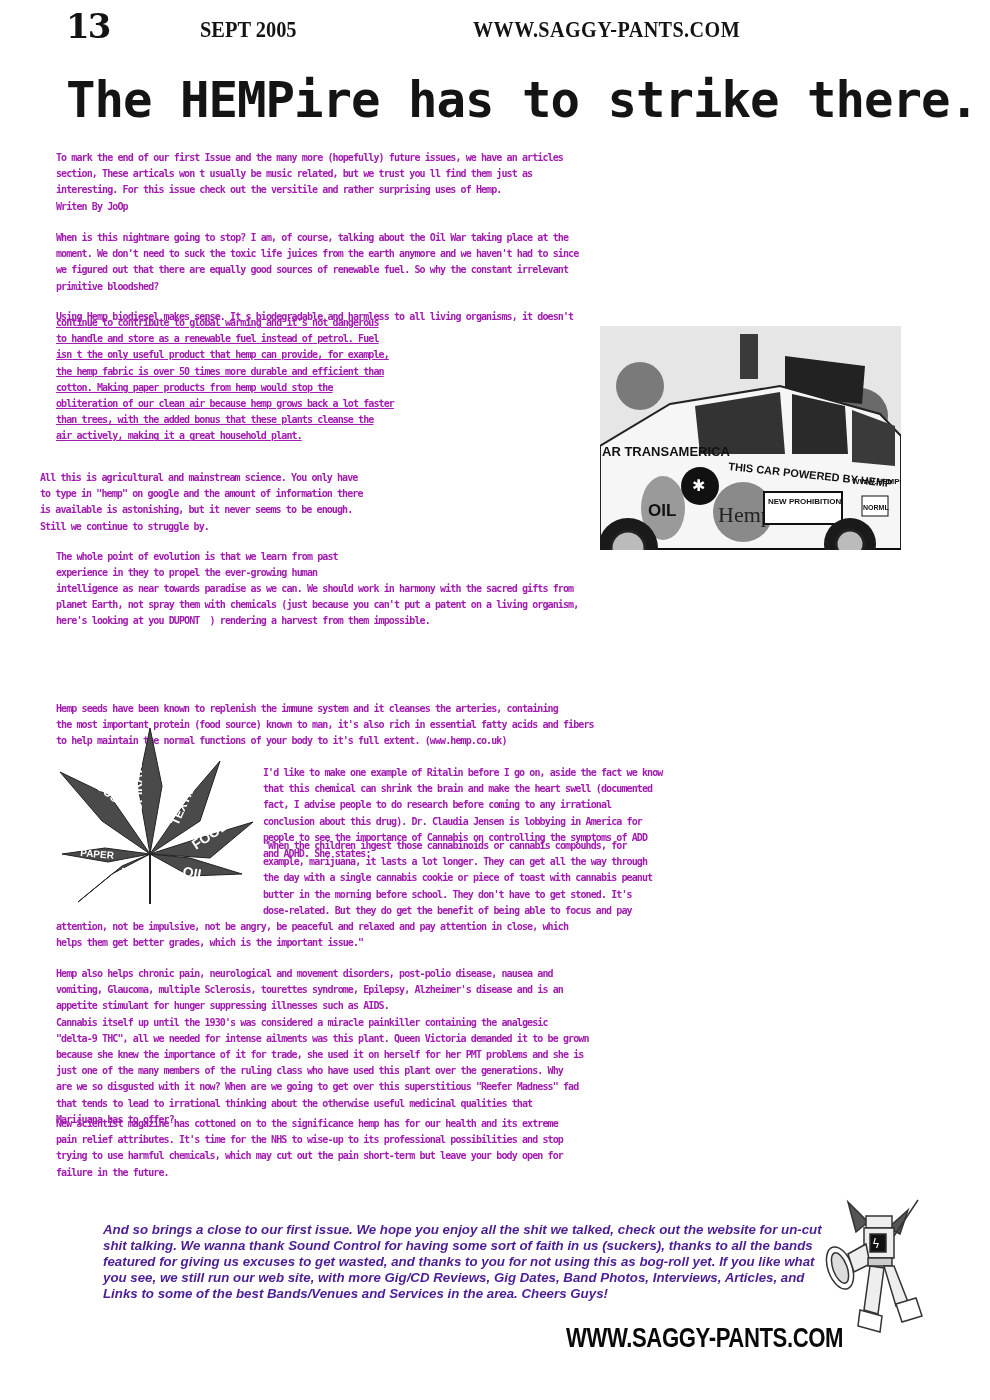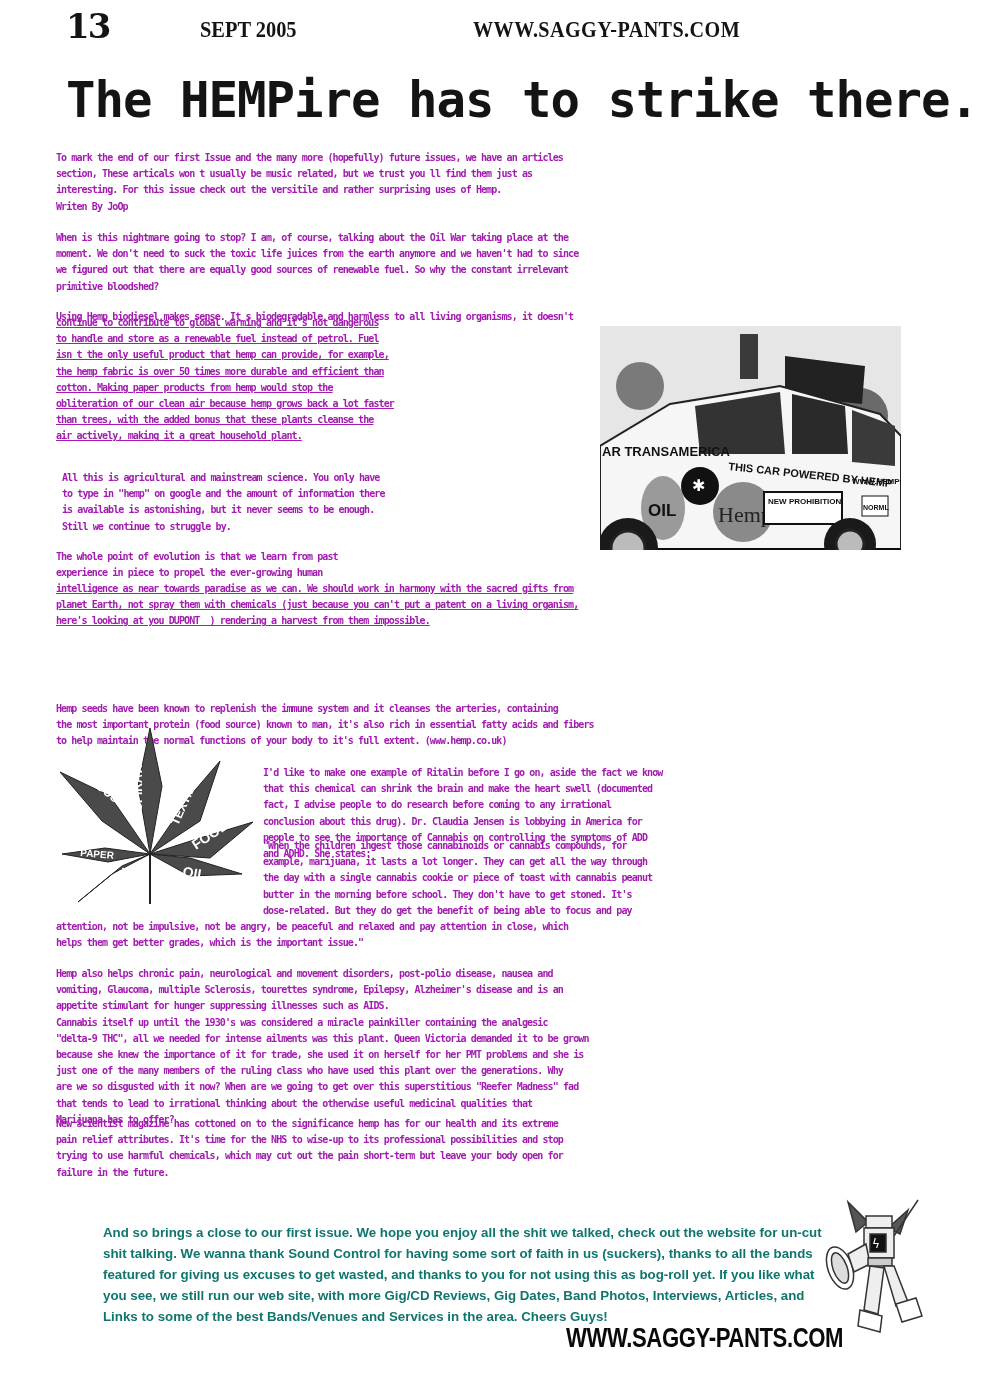--- a/index.html
+++ b/index.html
@@ -12,21 +12,21 @@
 
   .title { position: absolute; left: 66px; top: 72px; font-family: "DejaVu Sans Mono", monospace; font-size: 49px; font-weight: bold; letter-spacing: -1px; white-space: nowrap; }
 
   .body-text { position: absolute; font-family: "DejaVu Sans Mono", monospace; font-size: 10px; line-height: 16.2px; white-space: pre; letter-spacing: -0.9px; font-weight: bold; color: #a21caf; }
 
   .car-photo { position: absolute; left: 600px; top: 326px; width: 301px; height: 224px; background: linear-gradient(180deg, #d8d8d8 0%, #f2f2f2 20%, #bdbdbd 40%, #e8e8e8 60%, #9a9a9a 80%, #101010 100%); overflow: hidden; }
   .car-photo svg { position: absolute; left: 0; top: 0; }
 
   .leaf { position: absolute; left: 50px; top: 726px; width: 216px; height: 180px; }
 
-  .closing { position: absolute; left: 103px; top: 1222px; width: 720px; font-family: "Liberation Sans", sans-serif; font-weight: bold; font-size: 13.3px; line-height: 21px; color: #0f766e; }
+  .closing { position: absolute; left: 103px; top: 1222px; width: 720px; font-family: "Liberation Sans", sans-serif; font-weight: bold; font-size: 13.3px; line-height: 16px; color: #4c1d95; font-style: italic; }
   .footer-url { position: absolute; left: 566px; top: 1323px; font-family: "Liberation Sans", sans-serif; font-weight: bold; font-size: 27px; transform: scaleX(0.82); transform-origin: left; color: #0a0a0a; letter-spacing: -0.5px; }
   .robot { position: absolute; left: 808px; top: 1192px; width: 130px; height: 150px; }
 </style>
 </head>
 <body>
 
 <div class="hdr">
   <span class="num">13</span>
   <span class="date">SEPT 2005</span>
   <span class="url">WWW.SAGGY-PANTS.COM</span>
@@ -44,27 +44,27 @@
 primitive bloodshed?</div>
 <div class="body-text" style="left:56px; top:309px;">Using Hemp biodiesel makes sense. It s biodegradable and harmless to all living organisms, it doesn't</div>
 <div class="body-text" style="left:56px; top:315px;text-decoration:underline;">continue to contribute to global warming and it's not dangerous
 to handle and store as a renewable fuel instead of petrol. Fuel
 isn t the only useful product that hemp can provide, for example,
 the hemp fabric is over 50 times more durable and efficient than
 cotton. Making paper products from hemp would stop the
 obliteration of our clean air because hemp grows back a lot faster
 than trees, with the added bonus that these plants cleanse the
 air actively, making it a great household plant.</div>
-<div class="body-text" style="left:62px; top:470px;">All this is agricultural and mainstream science. You only have
+<div class="body-text" style="left:40px; top:470px;">All this is agricultural and mainstream science. You only have
 to type in "hemp" on google and the amount of information there
 is available is astonishing, but it never seems to be enough.
 Still we continue to struggle by.</div>
 <div class="body-text" style="left:56px; top:549px;">The whole point of evolution is that we learn from past
-experience in piece to propel the ever-growing human</div>
-<div class="body-text" style="left:56px; top:581px;text-decoration:underline;">intelligence as near towards paradise as we can. We should work in harmony with the sacred gifts from
+experience in they to propel the ever-growing human</div>
+<div class="body-text" style="left:56px; top:581px;">intelligence as near towards paradise as we can. We should work in harmony with the sacred gifts from
 planet Earth, not spray them with chemicals (just because you can't put a patent on a living organism,
 here's looking at you DUPONT  ) rendering a harvest from them impossible.</div>
 <div class="body-text" style="left:56px; top:661px;margin-top:40px;">Hemp seeds have been known to replenish the immune system and it cleanses the arteries, containing
 the most important protein (food source) known to man, it's also rich in essential fatty acids and fibers
 to help maintain the normal functions of your body to it's full extent. (www.hemp.co.uk)</div>
 <div class="body-text" style="left:263px; top:725px;margin-top:40px;">I'd like to make one example of Ritalin before I go on, aside the fact we know
 that this chemical can shrink the brain and make the heart swell (documented
 fact, I advise people to do research before coming to any irrational
 conclusion about this drug). Dr. Claudia Jensen is lobbying in America for
 people to see the importance of Cannabis on controlling the symptoms of ADD

